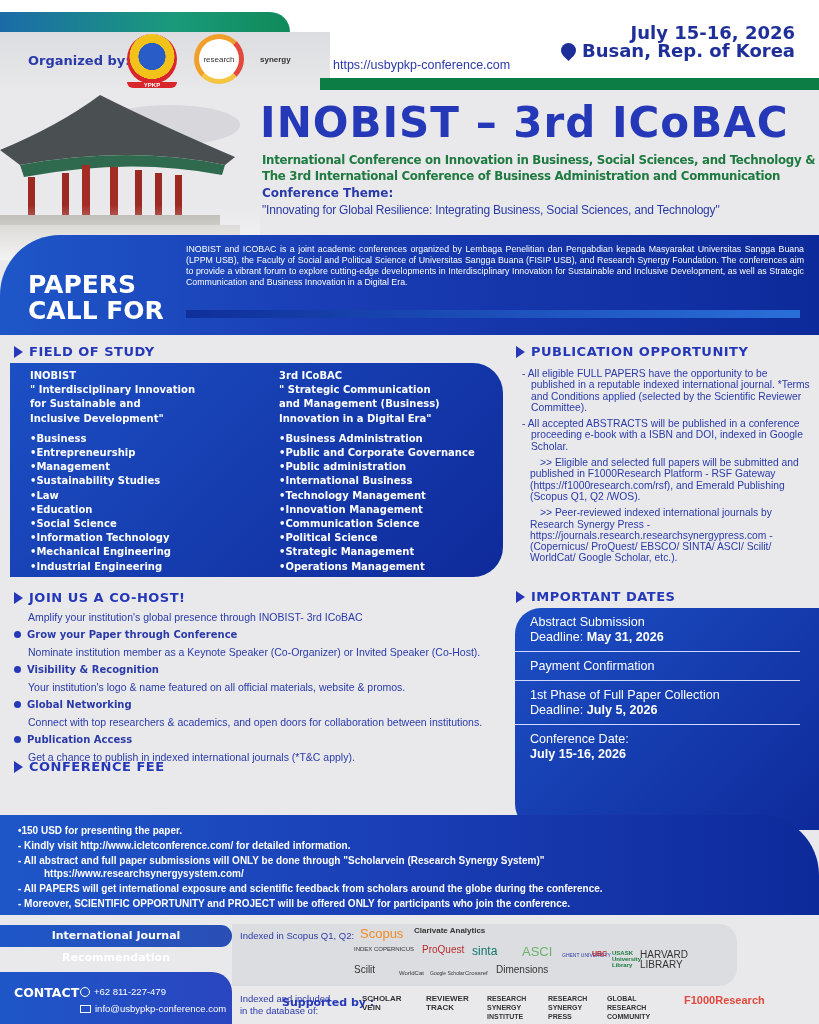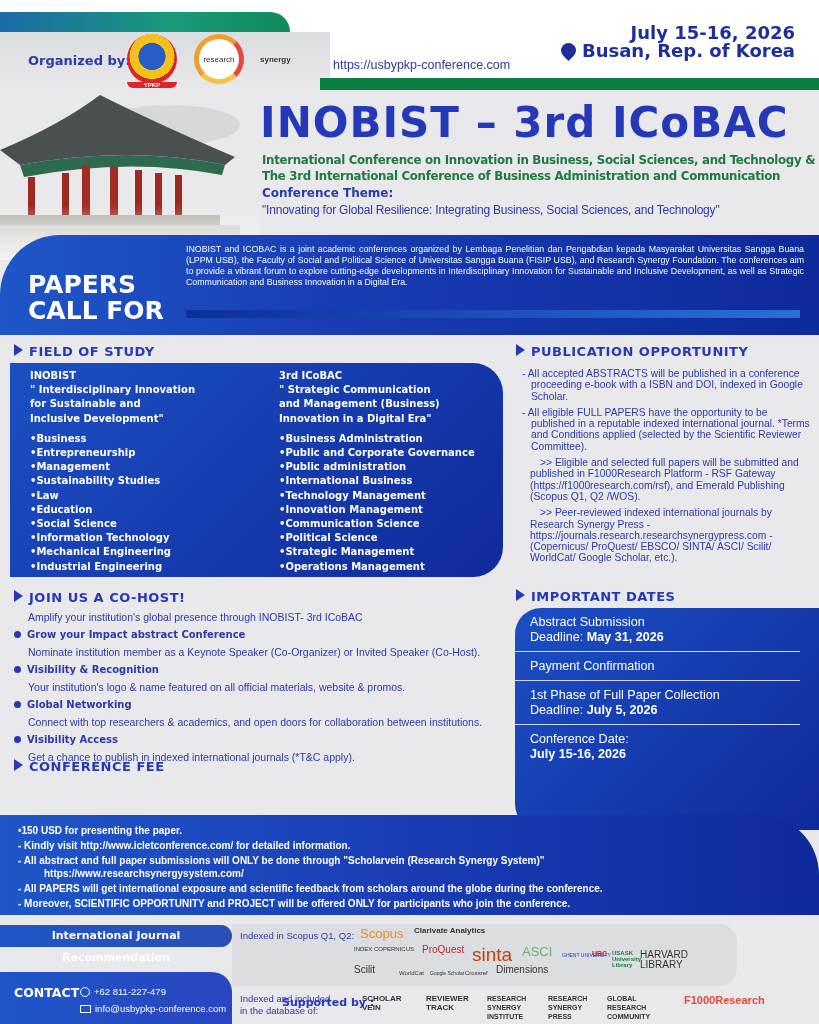--- a/index.html
+++ b/index.html
@@ -29,21 +29,21 @@
   .theme-label { left: 262px; top: 186px; font-size: 12px; font-weight: bold; color: #2a3aa8; font-family: "DejaVu Sans", sans-serif; }
   .theme-text { left: 262px; top: 203px; font-size: 12px; color: #2a3aa8; letter-spacing:-0.2px; }
 
   
   .cfp-band { left: 0; top: 235px; width: 819px; height: 100px; background: linear-gradient(90deg,#1e56c8,#1a3db5 40%,#0d2a9a); border-radius: 60px 0 0 0; }
   .cfp-title { left: 28px; top: 272px; font-size: 25px; font-weight: bold; color: #fff; line-height: 26px; font-family: "DejaVu Sans", sans-serif; }
   .cfp-desc { left: 186px; top: 244px; width: 618px; font-size: 8.8px; color: #fff; line-height: 11px; text-align: justify; }
   .cfp-bar { left: 186px; top: 310px; width: 614px; height: 8px; background: linear-gradient(90deg,#0f2f9a,#2a6fd8); }
 
   
-  .sec-head { font-size: 13px; font-weight: bold; color: #2438b8; font-family: "DejaVu Sans", sans-serif; display:flex; gap:6px; letter-spacing: 0.5px; }
+  .sec-head { font-size: 13px; font-weight: bold; color: #2438b8; font-family: "DejaVu Sans", sans-serif; display:flex; align-items:center; gap:6px; letter-spacing: 0.5px; }
   .tri-icon { width: 0; height: 0; border-left: 9px solid #2438b8; border-top: 6px solid transparent; border-bottom: 6px solid transparent; display:inline-block; }
 
   
   .fos-panel { left: 10px; top: 363px; width: 493px; height: 214px; background: linear-gradient(135deg,#1c4fc4,#0f2a9a); border-radius: 0 30px 30px 0; }
   .fos-col { color: #fff; font-size: 10px; font-weight: bold; line-height: 14.2px; font-family: "DejaVu Sans", sans-serif; }
   .fos-col .ttl { margin-bottom: 6px; }
   .fos-col .item::before { content: "•"; }
 
   
   .pub-text { left: 520px; top: 368px; width: 290px; font-size: 10.3px; color: #2a3aa8; line-height: 11.3px; }
@@ -183,50 +183,50 @@
   <div class="item">Political Science</div>
   <div class="item">Strategic Management</div>
   <div class="item">Operations Management</div>
 </div>
 
 <div class="abs sec-head" style="left:516px;top:344px;">
   <span class="tri-icon"></span>
   <span>PUBLICATION OPPORTUNITY</span>
 </div>
 <div class="abs pub-text">
+  <div class="p">- All eligible FULL PAPERS have the opportunity to be published in a reputable indexed international journal. *Terms and Conditions applied (selected by the Scientific Reviewer Committee).</div>
   <div class="p">- All accepted ABSTRACTS will be published in a conference proceeding e-book with a ISBN and DOI, indexed in Google Scholar.</div>
-  <div class="p">- All eligible FULL PAPERS have the opportunity to be published in a reputable indexed international journal. *Terms and Conditions applied (selected by the Scientific Reviewer Committee).</div>
   <div class="sub">&gt;&gt; Eligible and selected full papers will be submitted and published in F1000Research Platform - RSF Gateway (https://f1000research.com/rsf), and Emerald Publishing (Scopus Q1, Q2 /WOS).</div>
   <div class="sub">&gt;&gt; Peer-reviewed indexed international journals by Research Synergy Press - https://journals.research.researchsynergypress.com - (Copernicus/ ProQuest/ EBSCO/ SINTA/ ASCI/ Scilit/ WorldCat/ Google Scholar, etc.).</div>
 </div>
 
 <div class="abs sec-head" style="left:14px;top:590px;">
   <span class="tri-icon"></span>
   <span>JOIN US A CO-HOST!</span>
 </div>
 <div class="abs cohost">
   <div class="intro">Amplify your institution's global presence through INOBIST- 3rd ICoBAC</div>
   <div class="bh">
       <span class="dot-icon"></span>
-      <span>Grow your Impact abstract Conference</span>
+      <span>Grow your Paper through Conference</span>
     </div>
   <div class="bd">Nominate institution member as a Keynote Speaker (Co-Organizer) or Invited Speaker (Co-Host).</div>
   <div class="bh">
       <span class="dot-icon"></span>
       <span>Visibility &amp; Recognition</span>
     </div>
   <div class="bd">Your institution's logo &amp; name featured on all official materials, website &amp; promos.</div>
   <div class="bh">
       <span class="dot-icon"></span>
       <span>Global Networking</span>
     </div>
   <div class="bd">Connect with top researchers &amp; academics, and open doors for collaboration between institutions.</div>
   <div class="bh">
       <span class="dot-icon"></span>
-      <span>Visibility Access</span>
+      <span>Publication Access</span>
     </div>
   <div class="bd">Get a chance to publish in indexed international journals (*T&amp;C apply).</div>
 </div>
 
 <div class="abs sec-head" style="left:516px;top:589px;">
   <span class="tri-icon"></span>
   <span>IMPORTANT DATES</span>
 </div>
 <div class="abs dates-panel">
   <div class="date-item">
@@ -264,21 +264,21 @@
 <div class="abs index-box">
   <div class="abs idx-lbl" style="left:8px;top:6px;">Indexed in Scopus Q1, Q2:</div>
   <div class="abs" style="left:128px;top:2px;color:#f08a24;font-size:13px;">Scopus</div>
   <div class="abs idx-lbl" style="left:8px;top:25px;line-height:12px;margin-top:44px;">
     <div>Indexed and included</div>
     <div>in the database of:</div>
   </div>
   <div class="logo-chip" style="left:182px;top:2px;font-weight:bold;">Clarivate Analytics</div>
   <div class="logo-chip" style="left:122px;top:22px;font-size:6px;">INDEX COPERNICUS</div>
   <div class="logo-chip" style="left:190px;top:20px;color:#b82b2b;font-size:10px;">ProQuest</div>
-  <div class="logo-chip" style="left:240px;top:20px;color:#c2410c;font-size:19px;">sinta</div>
+  <div class="logo-chip" style="left:240px;top:20px;color:#0f766e;font-size:12px;">sinta</div>
   <div class="logo-chip" style="left:290px;top:20px;color:#6bb36b;font-size:13px;">ASCI</div>
   <div class="logo-chip" style="left:122px;top:40px;font-size:10px;">Scilit</div>
   <div class="logo-chip" style="left:167px;top:46px;font-size:6px;">WorldCat</div>
   <div class="logo-chip" style="left:198px;top:46px;font-size:5px;">Google Scholar</div>
   <div class="logo-chip" style="left:233px;top:46px;font-size:6px;">Crossref</div>
   <div class="logo-chip" style="left:264px;top:40px;font-size:10px;">Dimensions</div>
   <div class="logo-chip" style="left:330px;top:28px;font-size:5px;color:#2a3aa8;">GHENT UNIVERSITY</div>
   <div class="logo-chip" style="left:360px;top:26px;font-size:7px;color:#b8282d;font-weight:bold;">UBC</div>
   <div class="logo-chip" style="left:380px;top:26px;font-size:6px;color:#1a7a3e;font-weight:bold;width:22px;white-space:normal;">USASK University Library</div>
   <div class="logo-chip" style="left:408px;top:26px;font-size:10px;width:80px;white-space:normal;line-height:10px;">HARVARD LIBRARY</div>

